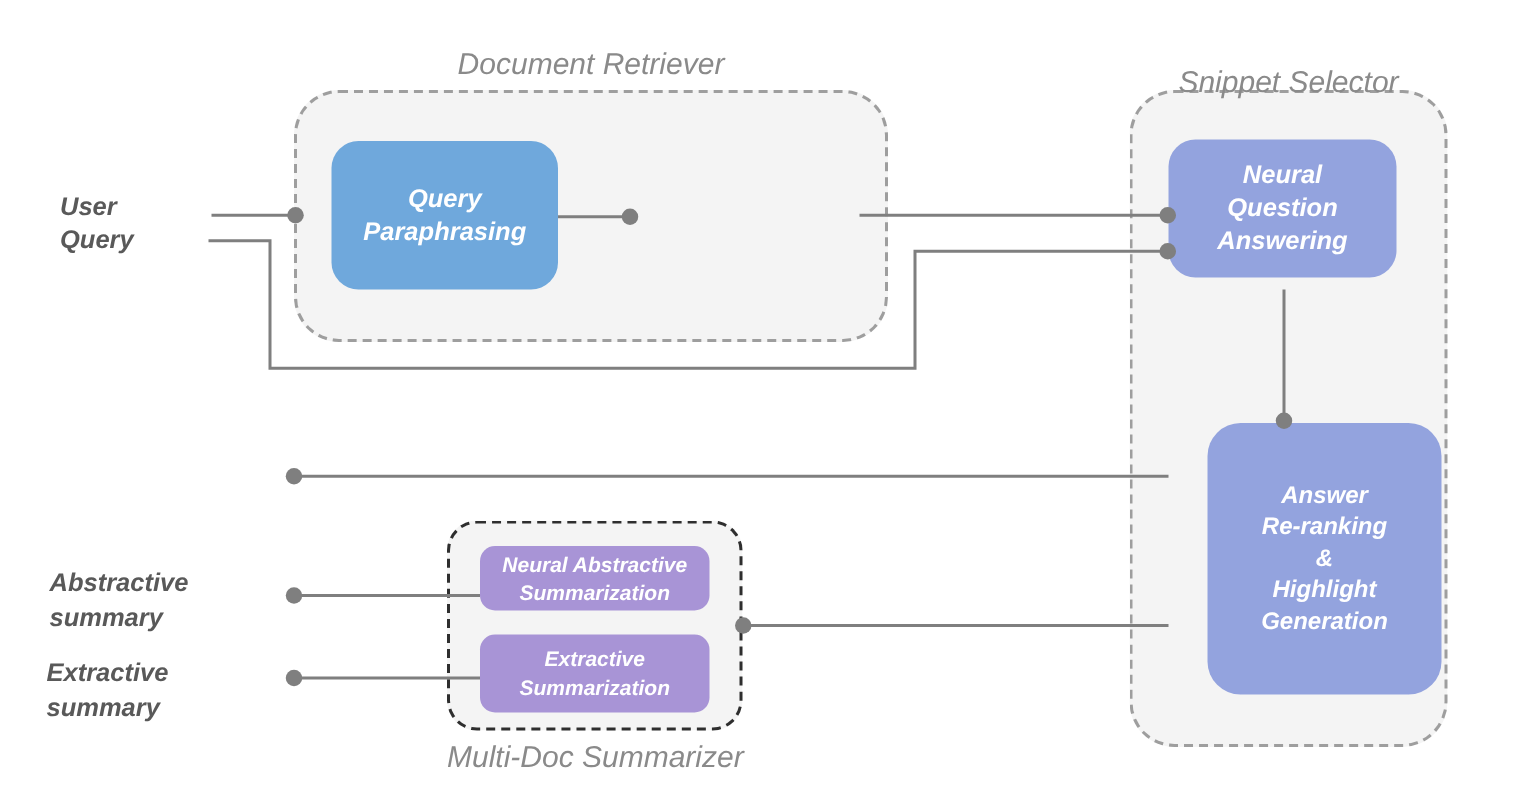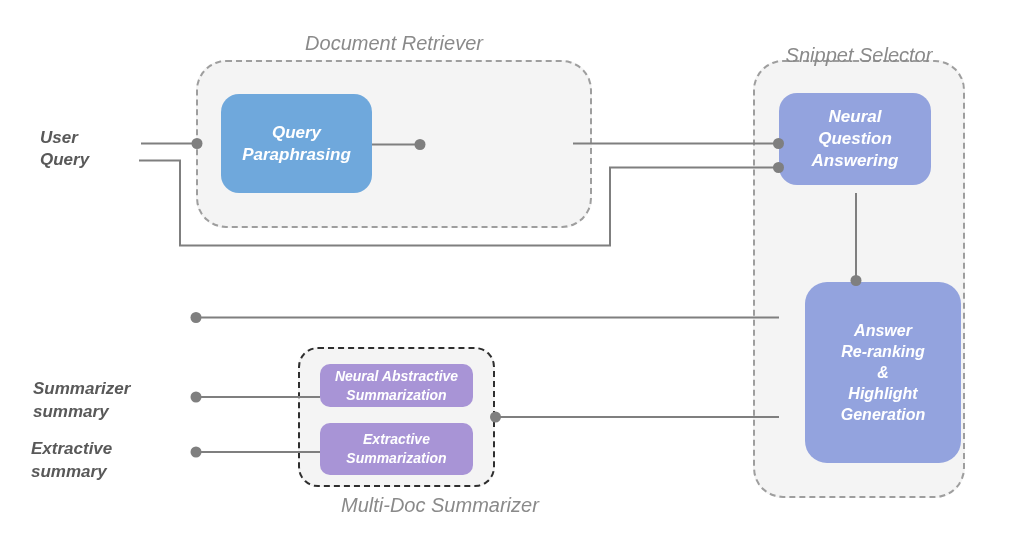--- a/index.html
+++ b/index.html
@@ -37,40 +37,40 @@
 <body>
 
 <div class="canvas">
 
   <div class="group" style="left:196px; top:60px; width:396px; height:168px;"></div>
   <div class="group" style="left:753px; top:60px; width:212px; height:438px;"></div>
   <div class="group dark" style="left:298px; top:347px; width:197px; height:140px;"></div>
 
   <div class="group-title" style="left:196px; top:32px; width:396px;">Document Retriever</div>
   <div class="group-title" style="left:753px; top:32px; width:212px;margin-top:12px;">Snippet Selector</div>
-  <div class="group-title" style="left:298px; top:494px; width:197px;margin-left:43px;">Multi-Doc Summarizer</div>
+  <div class="group-title" style="left:298px; top:494px; width:197px;">Multi-Doc Summarizer</div>
 
   <div class="node blue" style="left:221px; top:94px; width:151px; height:99px;">Query
 Paraphrasing</div>
   <div class="node peri" style="left:779px; top:93px; width:152px; height:92px;">Neural
 Question
 Answering</div>
   <div class="node peri answer" style="left:779px; top:282px; width:156px; height:181px;margin-left:26px;">Answer
 Re-ranking
 &amp;
 Highlight
 Generation</div>
   <div class="node purple" style="left:320px; top:364px; width:153px; height:43px;">Neural Abstractive
 Summarization</div>
   <div class="node purple" style="left:320px; top:423px; width:153px; height:52px;">Extractive
 Summarization</div>
 
   <div class="io-label tight" style="left:40px; top:127px; width:100px;">User
 Query</div>
-  <div class="io-label" style="left:33px; top:377px; width:140px;">Summarizer
+  <div class="io-label" style="left:33px; top:377px; width:140px;">Abstractive
 summary</div>
   <div class="io-label" style="left:31px; top:437px; width:140px;">Extractive
 summary</div>
 
   <svg class="overlay" viewBox="0 0 1024 540">
     <path class="connector" d="M141 143.5 H196"></path>
     <circle class="dot" cx="197" cy="143.5" r="5.5"></circle>
 
     <path class="connector" d="M139 160.5 H180 V245.5 H610 V167.5 H778"></path>
     <circle class="dot" cx="778.5" cy="167.5" r="5.5"></circle>

